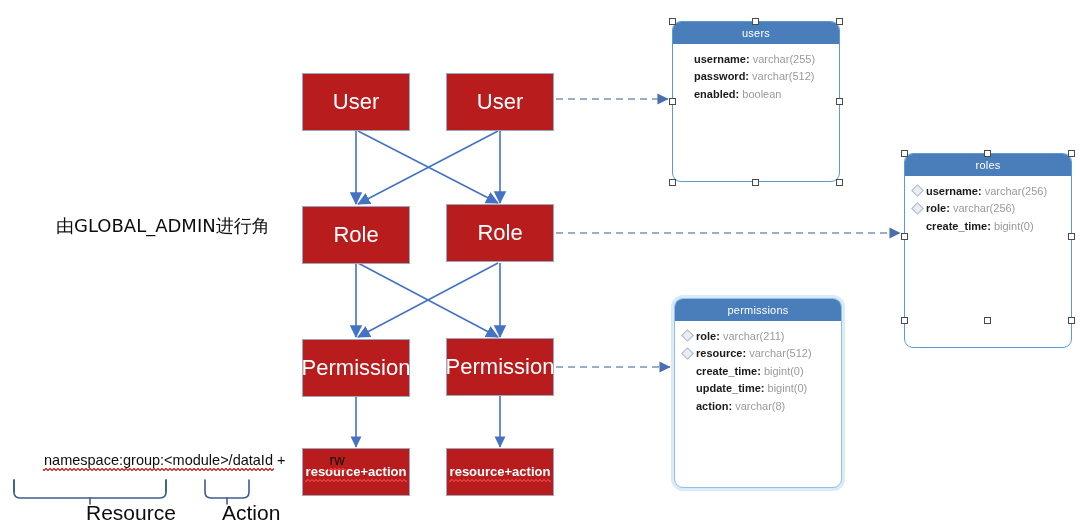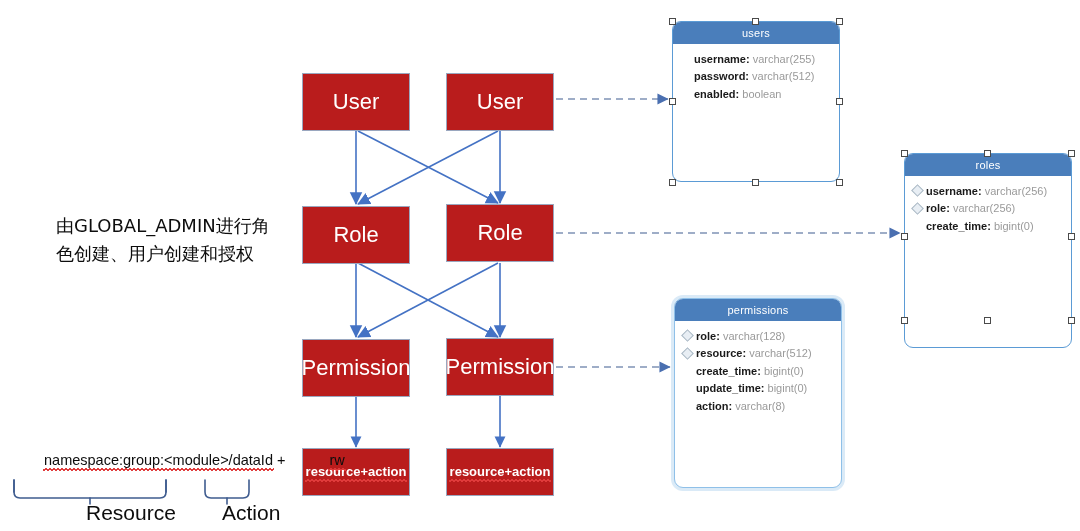--- a/index.html
+++ b/index.html
@@ -185,21 +185,20 @@
 
     <g stroke="#7f93b5" stroke-width="1.6" fill="none" stroke-dasharray="7 5">
       <line x1="556" y1="99" x2="668" y2="99" marker-end="url(#ahd)"></line>
       <line x1="556" y1="233" x2="900" y2="233" marker-end="url(#ahd)"></line>
       <line x1="556" y1="367" x2="670" y2="367" marker-end="url(#ahd)"></line>
     </g>
   </svg>
 
   <div id="note">
     <div>由GLOBAL_ADMIN进行角</div>
-    <div>色创建、用户创建和授权</div>
   </div>
 
   <div class="flowbox big" style="left:302px; top:73px; width:108px; height:58px;">
     <span class="lbl">User</span>
   </div>
   <div class="flowbox big" style="left:446px; top:73px; width:108px; height:58px;">
     <span class="lbl">User</span>
   </div>
 
   <div class="flowbox big" style="left:302px; top:206px; width:108px; height:58px;">
@@ -289,21 +288,21 @@
   <div class="handle" style="left:984px; top:317px;"></div>
   <div class="handle" style="left:1068px; top:317px;"></div>
 
   <div class="dbtable soft" style="left:674px; top:298px; width:168px; height:190px;">
     <div class="thead">permissions</div>
     <div class="tbody">
       <div class="trow">
         <span class="diamond"></span>
         <span class="fname">role</span>
         <span class="colon">:&nbsp;</span>
-        <span class="ftype">varchar(128)</span>
+        <span class="ftype">varchar(211)</span>
       </div>
       <div class="trow">
         <span class="diamond"></span>
         <span class="fname">resource</span>
         <span class="colon">:&nbsp;</span>
         <span class="ftype">varchar(512)</span>
       </div>
       <div class="trow">
         <span class="diamond blank"></span>
         <span class="fname">create_time</span>

